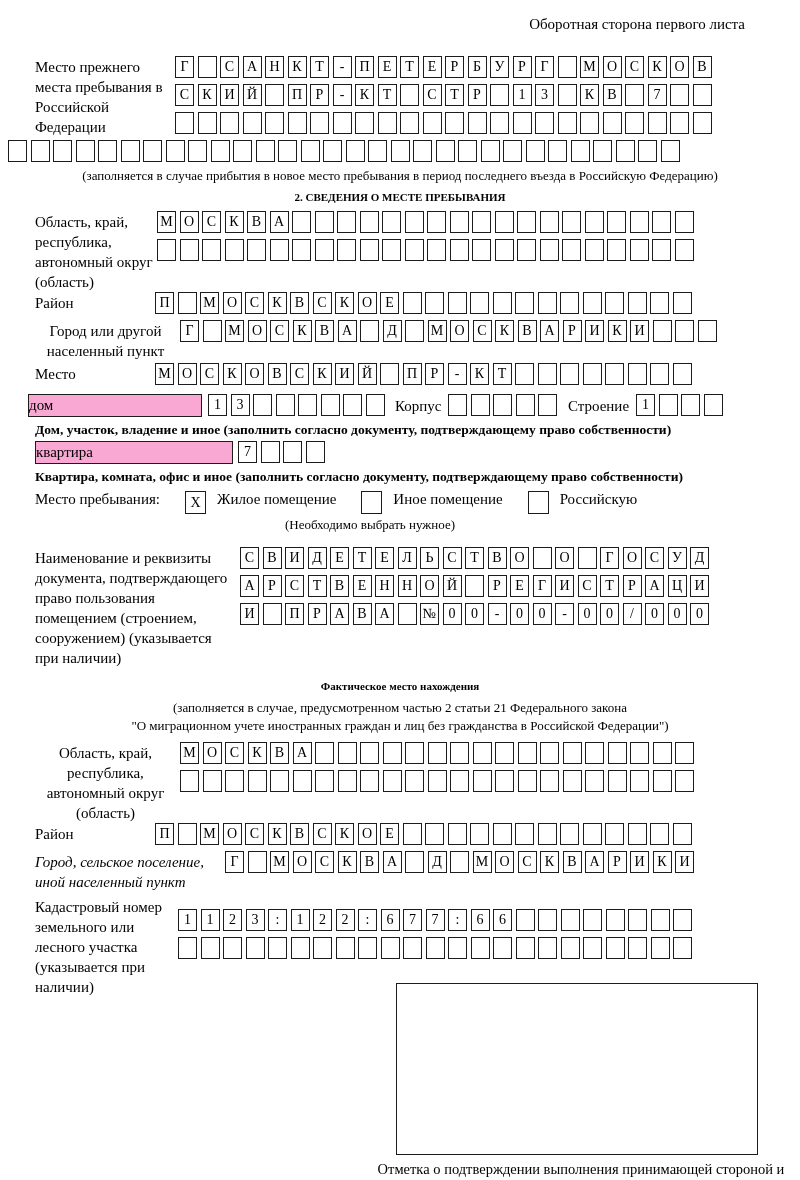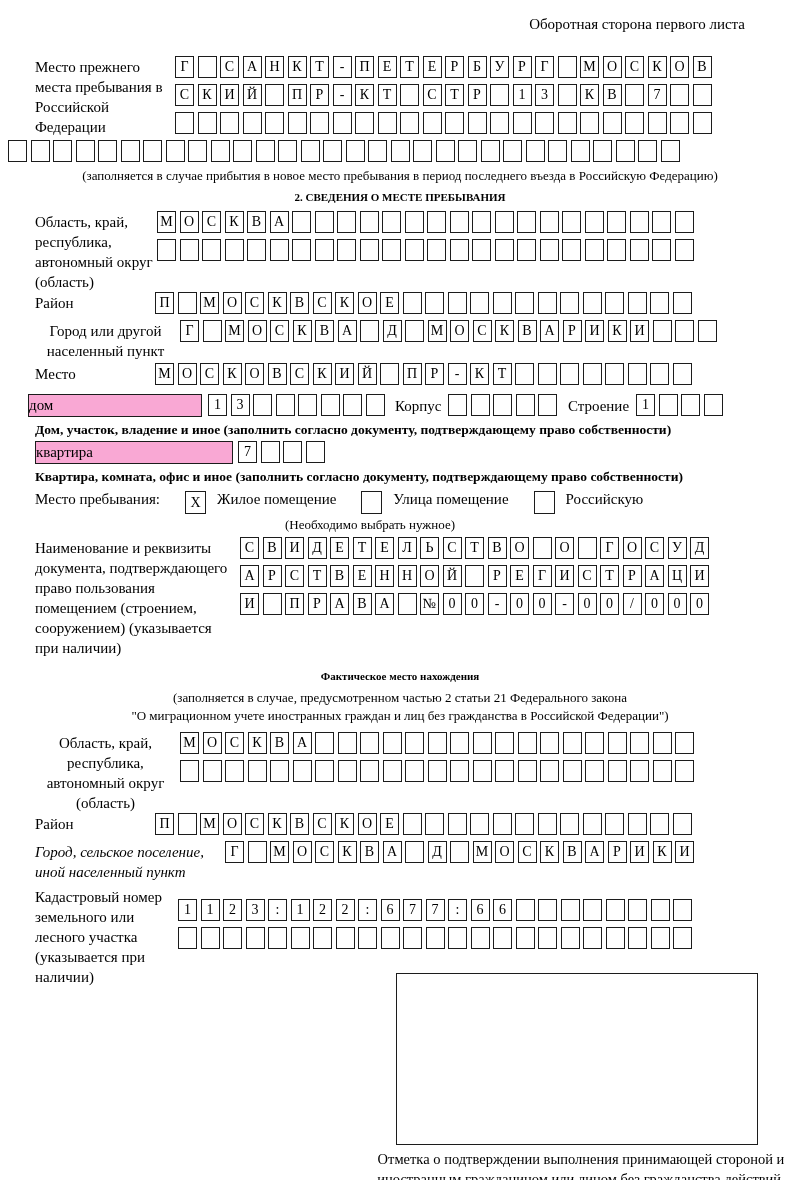--- a/index.html
+++ b/index.html
@@ -88,27 +88,27 @@
     <div class="widebox" style="width:196px">квартира</div>
     <div class="boxrow" style="margin-left:5px"><span class="cell">7</span><span class="cell"></span><span class="cell"></span><span class="cell"></span></div>
   </div>
   <div class="note-left">Квартира, комната, офис и иное (заполнить согласно документу, подтверждающему право собственности)</div>
 
   <div class="stayrow">
     <span class="optlbl">Место пребывания:</span>
     <span class="chk">X</span>
     <span class="optlbl">Жилое помещение</span>
     <span class="chk"></span>
-    <span class="optlbl">Улица помещение</span>
+    <span class="optlbl">Иное помещение</span>
     <span class="chk"></span>
     <span class="optlbl">Российскую</span>
   </div>
   <div class="note" style="width:740px">(Необходимо выбрать нужное)</div>
 
-  <div class="field" style="margin-top:4px">
+  <div class="field" style="margin-top:14px">
     <div class="lbl w232">Наименование и реквизиты документа, подтверждающего право пользования помещением (строением, сооружением) (указывается при наличии)</div>
     <div class="rows">
       <div class="boxrow"><span class="cell">С</span><span class="cell">В</span><span class="cell">И</span><span class="cell">Д</span><span class="cell">Е</span><span class="cell">Т</span><span class="cell">Е</span><span class="cell">Л</span><span class="cell">Ь</span><span class="cell">С</span><span class="cell">Т</span><span class="cell">В</span><span class="cell">О</span><span class="cell"></span><span class="cell">О</span><span class="cell"></span><span class="cell">Г</span><span class="cell">О</span><span class="cell">С</span><span class="cell">У</span><span class="cell">Д</span></div>
       <div class="boxrow"><span class="cell">А</span><span class="cell">Р</span><span class="cell">С</span><span class="cell">Т</span><span class="cell">В</span><span class="cell">Е</span><span class="cell">Н</span><span class="cell">Н</span><span class="cell">О</span><span class="cell">Й</span><span class="cell"></span><span class="cell">Р</span><span class="cell">Е</span><span class="cell">Г</span><span class="cell">И</span><span class="cell">С</span><span class="cell">Т</span><span class="cell">Р</span><span class="cell">А</span><span class="cell">Ц</span><span class="cell">И</span></div>
       <div class="boxrow"><span class="cell">И</span><span class="cell"></span><span class="cell">П</span><span class="cell">Р</span><span class="cell">А</span><span class="cell">В</span><span class="cell">А</span><span class="cell"></span><span class="cell">№</span><span class="cell">0</span><span class="cell">0</span><span class="cell">-</span><span class="cell">0</span><span class="cell">0</span><span class="cell">-</span><span class="cell">0</span><span class="cell">0</span><span class="cell">/</span><span class="cell">0</span><span class="cell">0</span><span class="cell">0</span></div>
     </div>
   </div>
 
   <div class="sec-title" style="margin-top:8px">Фактическое место нахождения</div>
   <div class="note">(заполняется в случае, предусмотренном частью 2 статьи 21 Федерального закона</div>

